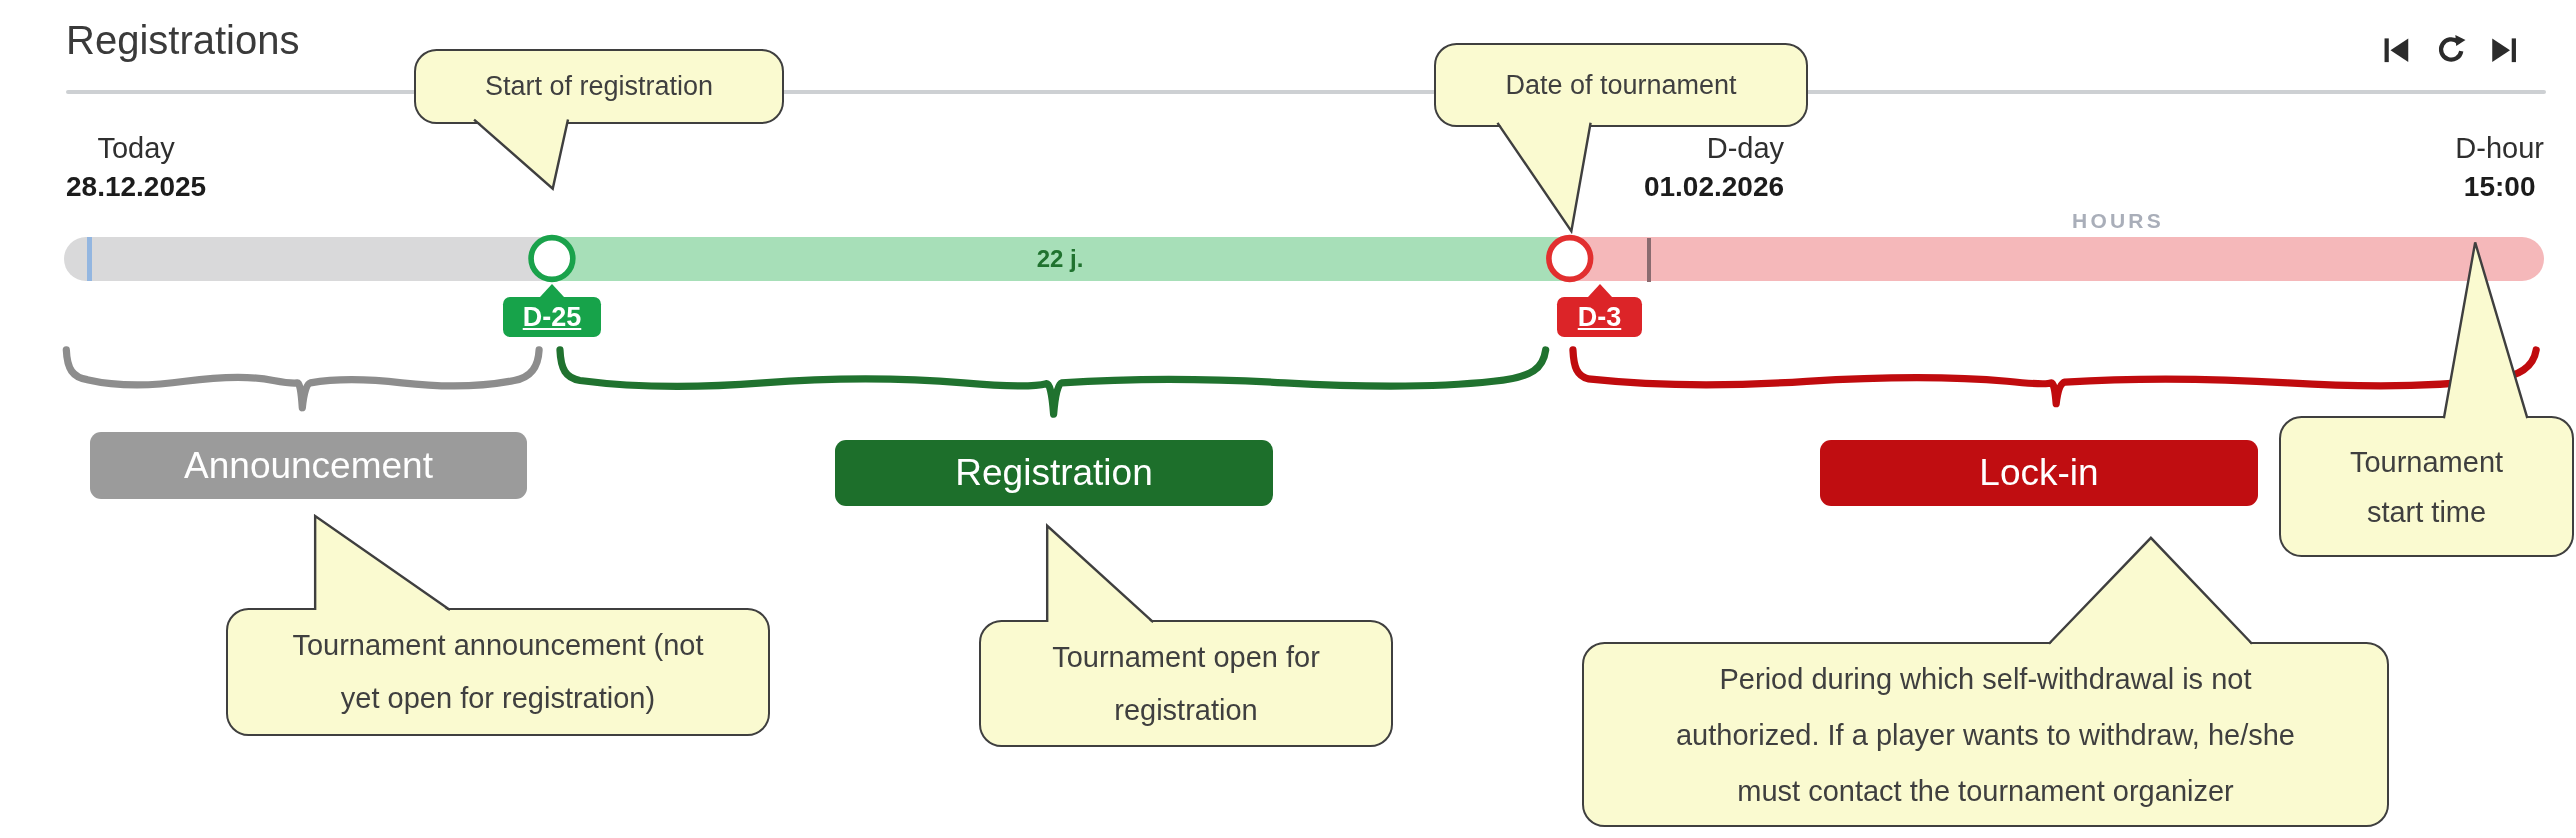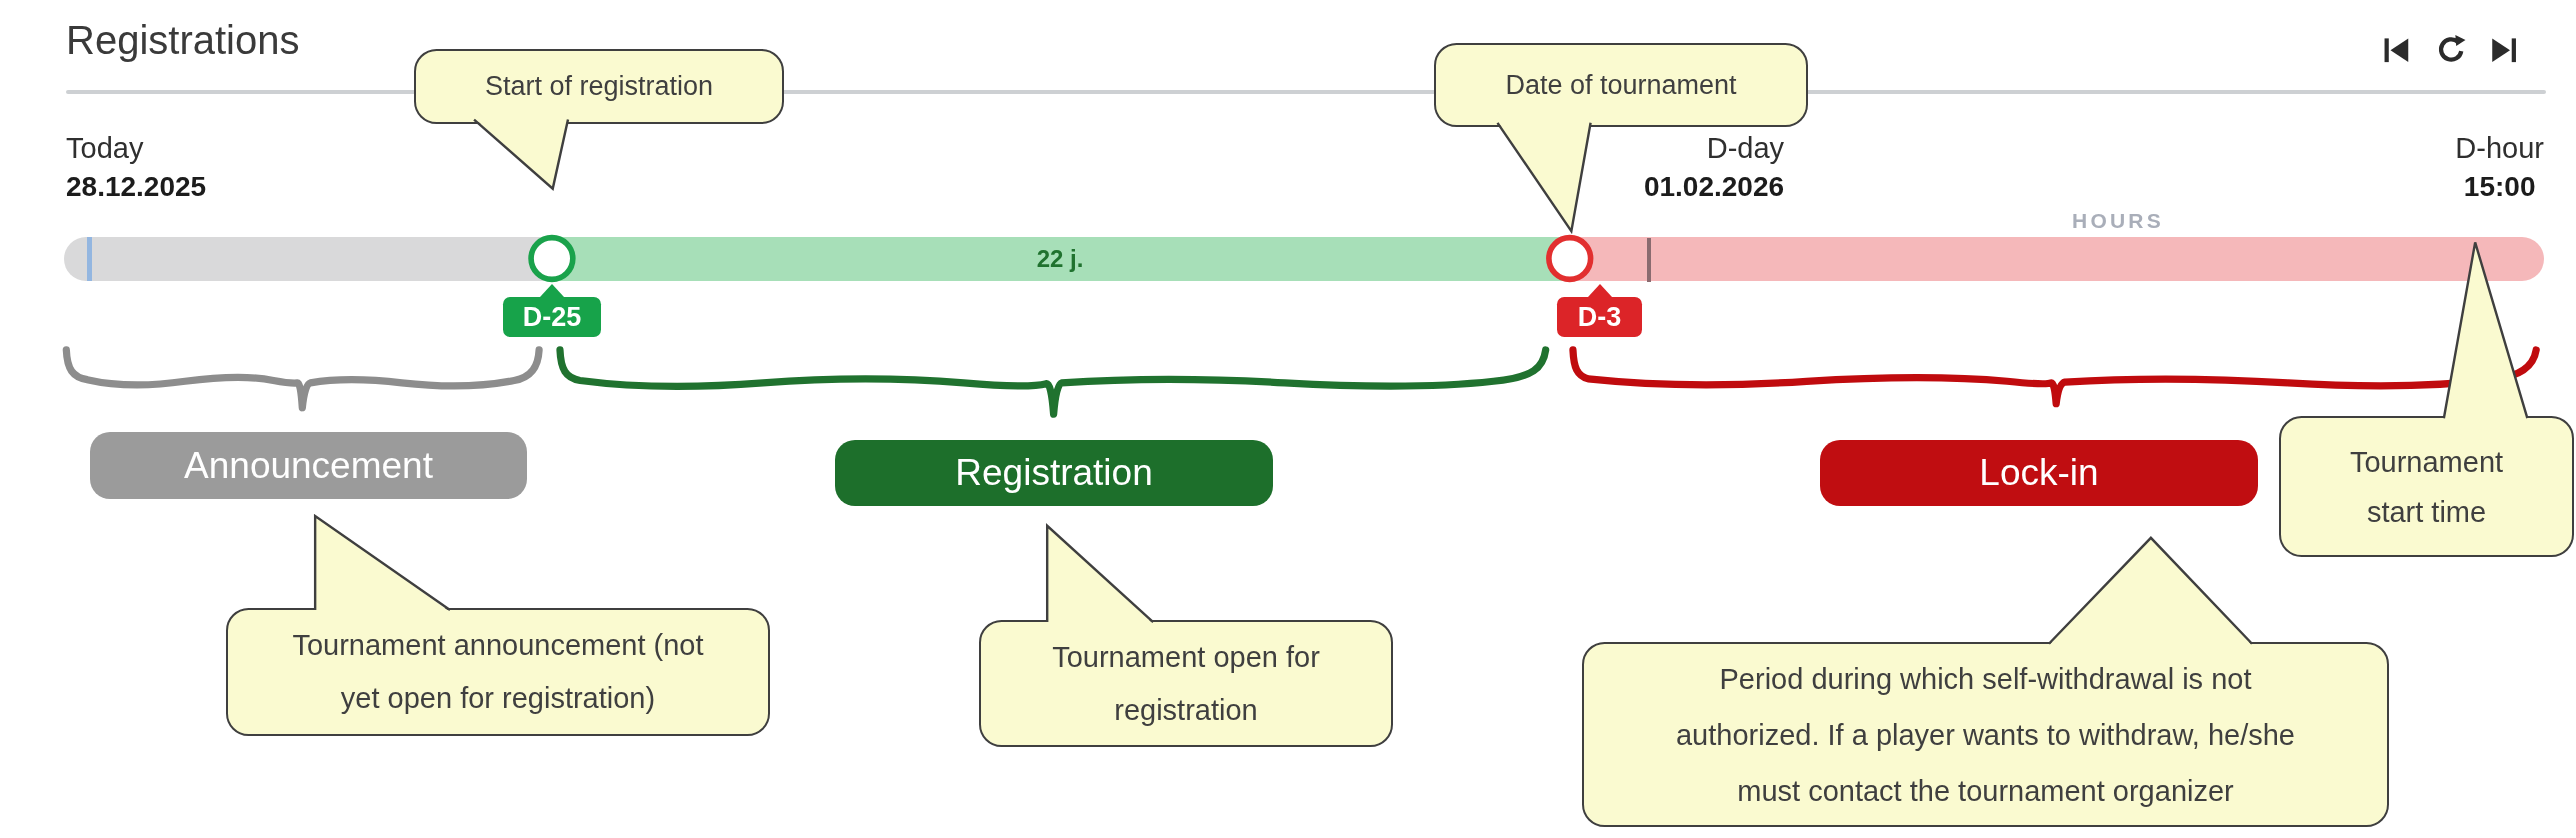--- a/index.html
+++ b/index.html
@@ -11,54 +11,54 @@
 
   
   .title{left:66px;top:17.7px;font-size:40px;font-weight:500;color:#3a3a3a;letter-spacing:0px;}
   .title-rule{left:66px;top:90px;width:2480px;height:4px;background:#cdd0d3;border-radius:2.4px;}
   .toolbar{left:2382px;top:35px;display:flex;gap:22.5px;align-items:center;}
   .icon-btn{width:30.5px;height:30.5px;cursor:pointer;display:flex;align-items:center;justify-content:center;}
 
   
   .lab-sm{font-size:29px;font-weight:500;color:#2f2f2f;line-height:37px;}
   .lab-bold{font-size:28px;font-weight:700;color:#1c1c1c;line-height:40px;}
-  .today-block{left:66px;top:130px;text-align:left;}
+  .today-block{left:66px;top:130px;text-align:center;}
   .dday-block{left:1714px;top:130px;transform:translateX(-50%);text-align:right;}
   .dhour-block{right:32px;top:130px;text-align:center;}
 
   .axis-caption{font-size:21px;font-weight:700;color:#a9aeb9;letter-spacing:3.2px;top:209px;transform:translateX(-50%);}
   .days-caption{left:901px;margin-top:44px;}
   .hours-caption{left:2118px;}
 
   
   .bar{left:64px;top:237px;width:2480px;height:44px;border-radius:22.5px;overflow:hidden;display:flex;}
   .seg{height:100%;position:relative;}
   .seg-gray{width:487px;background:#d9d9da;}
   .seg-green{width:1018px;background:#a7dfb8;display:flex;align-items:center;justify-content:center;}
   .seg-pink{flex:1;background:#f5b8ba;}
   .duration{font-size:24px;font-weight:700;color:#20722f;}
   .today-tick{position:absolute;left:22.5px;top:0;width:4.8px;height:44px;background:#93b6e0;}
   .pink-divider{position:absolute;left:1647px;top:0;width:4px;height:44px;background:#8a6b70;}
 
   
-  .badge{color:#ffffff;font-weight:700;font-size:27px;display:flex;align-items:center;justify-content:center;border-radius:7.2px;z-index:3;}
+  .badge{color:#ffffff;font-weight:700;font-size:27px;display:flex;align-items:center;justify-content:center;border-radius:7.2px;z-index:3;text-decoration:underline;}
   .badge:after{content:"";position:absolute;top:-13px;left:50%;transform:translateX(-50%);
     border-left:12px solid transparent;border-right:12px solid transparent;}
   .badge-d25{left:503px;top:297px;width:98px;height:40px;background:#17a34a;}
   .badge-d25:after{border-bottom:13.7px solid #17a34a;}
   .badge-d3{left:1529px;top:297px;width:85px;height:40px;background:#dc2428;margin-left:28px;}
   .badge-d3:after{border-bottom:13.7px solid #dc2428;}
 
   
   .overlay{left:0;top:0;width:2576px;height:838px;pointer-events:none;}
   .overlay .handle{pointer-events:auto;cursor:pointer;}
   .z1{z-index:1}.z2{z-index:2}.z4{z-index:4}
 
   
-  .phase{border-radius:20px;color:#ffffff;font-size:37px;display:flex;align-items:center;justify-content:center;z-index:3;}
+  .phase{border-radius:11px;color:#ffffff;font-size:37px;display:flex;align-items:center;justify-content:center;z-index:3;}
   .phase-announcement{left:90px;top:432px;width:437px;height:67px;background:#9b9b9b;}
   .phase-registration{left:835px;top:440px;width:438px;height:66px;background:#1d6f2b;}
   .phase-lockin{left:1820px;top:440px;width:438px;height:66px;background:#c00d11;}
 
   
   .callout{background:#fafad0;border:2.4px solid #3f3f3f;border-radius:22.5px;color:#3f3f3f;
     display:flex;flex-direction:column;align-items:center;justify-content:center;text-align:center;z-index:3;}
   .co-start{left:414px;top:49px;width:366px;height:71px;font-size:27px;}
   .co-date{left:1434px;top:43px;width:370px;height:80px;font-size:27px;}
   .co-time{left:2279px;top:416px;width:291px;height:137px;font-size:29px;line-height:50px;}

